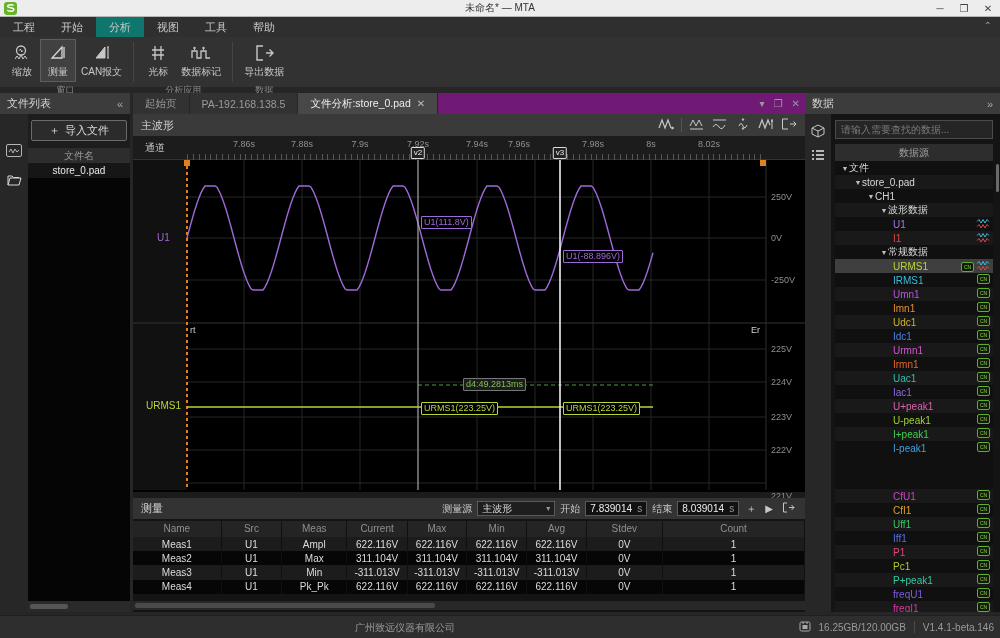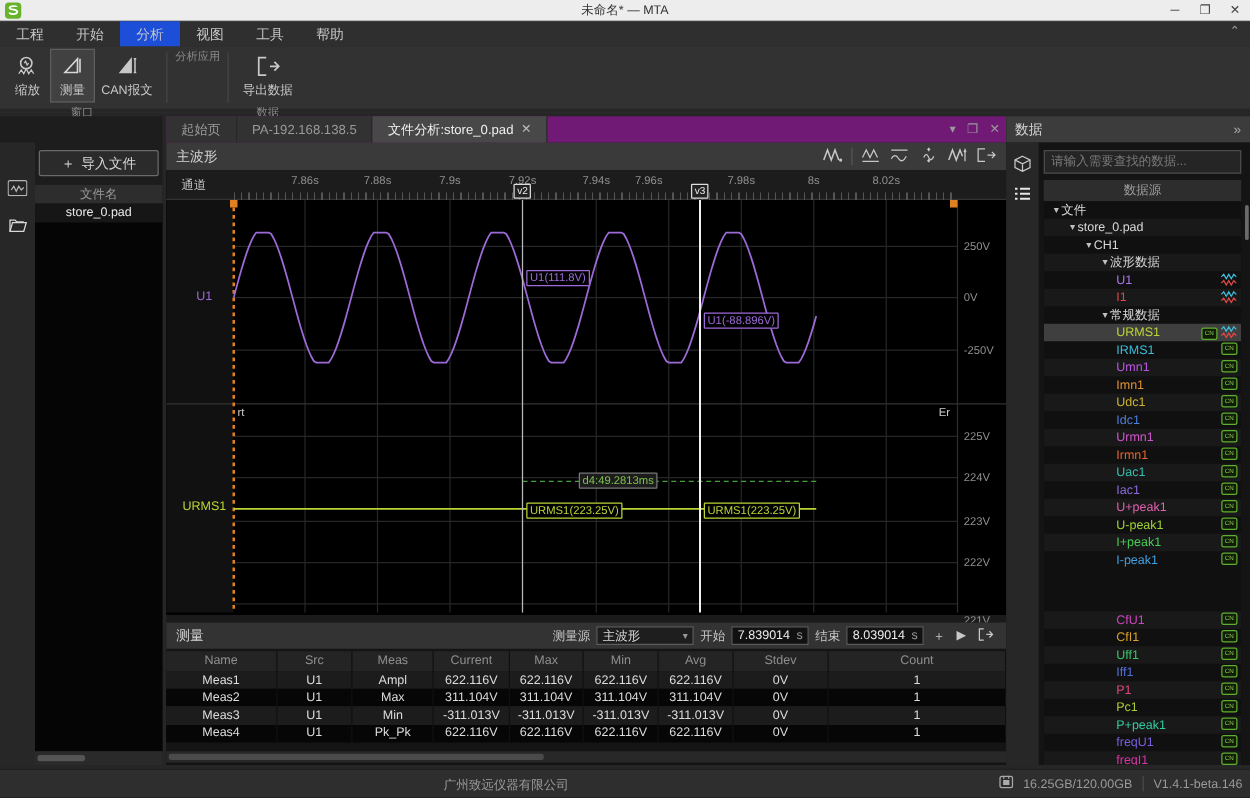--- a/index.html
+++ b/index.html
@@ -8,21 +8,21 @@
 
 #titlebar{position:absolute;left:0;top:0;width:1000px;height:17px;background:#ededed;border-bottom:1px solid #b5b5b5;display:flex;align-items:center}
 #logo{width:13px;height:13px;margin-left:4px;border-radius:3px;background:#67b42c;position:relative;flex:none}
 #logo svg{position:absolute;left:1px;top:1px}
 #win-title{position:absolute;left:0;right:0;text-align:center;font-size:10px;color:#333}
 .winbtns{margin-left:auto;display:flex;align-items:center;height:100%}
 .winbtn{width:24px;height:100%;display:flex;align-items:center;justify-content:center;font-size:10px;color:#444;cursor:default}
 
 #menubar{position:absolute;left:0;top:17px;width:1000px;height:20px;background:#2f2f2f;display:flex;align-items:center}
 .menu-item{padding:3px 13px;font-size:11px;color:#c8c8c8}
-.menu-item.active{background:#1d4ed8}
+.menu-item.active{background:#0f766e}
 #ribbon-collapse{position:absolute;right:8px;top:20px;color:#9a9a9a;font-size:10px}
 
 #ribbon{position:absolute;left:0;top:37px;width:1000px;height:53px;background:#323232;border-bottom:3px solid #262626;display:flex}
 .rgroup{display:flex;flex-direction:column;position:relative;padding:0 4px}
 .rgroup .btnrow{display:flex;flex:1;align-items:flex-start}
 .rbtn{min-width:36px;padding:3px 4px 2px;display:flex;flex-direction:column;align-items:center;gap:2px;border:1px solid transparent;margin-top:2px}
 .rbtn.active{background:#414141;border-color:#5e5e5e}
 .rbtn .ricon{height:20px;display:flex;align-items:center}
 .rbtn .rlabel{font-size:10px;color:#c8c8c8;white-space:nowrap}
 .rgroup .glabel{text-align:center;font-size:9px;color:#8a8a8a;padding:2px 0 3px}
@@ -161,39 +161,64 @@
               <path d="M15 3 V14 M14 3 H16 M14 14 H16" stroke="#c8c8c8" stroke-width="1.2"></path>
             </svg>
           </span>
           <span class="rlabel">CAN报文</span>
         </div>
       </div>
       <div class="glabel">窗口</div>
     </div>
     <div class="rsep"></div>
     <div class="rgroup">
+      <div class="btnrow">
+        <div class="rbtn">
+          <span class="ricon">
+            <svg width="18" height="18" viewBox="0 0 18 18">
+              <path d="M6 2 V16 M12 2 V16 M3 6 H15 M3 11 H15" stroke="#c8c8c8" stroke-width="1.3" fill="none"></path>
+            </svg>
+          </span>
+          <span class="rlabel">光标</span>
+        </div>
+        <div class="rbtn">
+          <span class="ricon">
+            <svg width="22" height="18" viewBox="0 0 22 18">
+              <path d="M2 14 V7 H7 V14 H11 V7 H16 V14 H20" fill="none" stroke="#c8c8c8" stroke-width="1.3"></path>
+              <circle cx="4.5" cy="4" r="1.2" fill="#c8c8c8"></circle>
+              <circle cx="13.5" cy="4" r="1.2" fill="#c8c8c8"></circle>
+              <path d="M4.5 5 V7 M13.5 5 V7" stroke="#c8c8c8" stroke-dasharray="1 1"></path>
+            </svg>
+          </span>
+          <span class="rlabel">数据标记</span>
+        </div>
+      </div>
       <div class="glabel">分析应用</div>
     </div>
     <div class="rsep"></div>
     <div class="rgroup">
       <div class="btnrow">
         <div class="rbtn">
           <span class="ricon">
             <svg width="20" height="18" viewBox="0 0 20 18">
               <path d="M9 2 H3 V16 H9 M12 9 H19 M15.5 5.5 L19 9 L15.5 12.5" fill="none" stroke="#c8c8c8" stroke-width="1.4"></path>
             </svg>
           </span>
           <span class="rlabel">导出数据</span>
         </div>
       </div>
       <div class="glabel">数据</div>
     </div>
   </div>
 
 <div id="left-panel">
+  <div class="panel-header">
+    <span>文件列表</span>
+    <span class="hbtn">«</span>
+  </div>
   <div id="lp-body">
     <div id="lp-strip">
       <span class="strip-icon">
         <svg width="16" height="13" viewBox="0 0 16 13">
             <rect x="0.5" y="0.5" width="15" height="12" rx="1.5" fill="none" stroke="#b5b5b5"></rect>
             <path d="M3 8 l2 -3 2 4 2 -4 2 3 2 -2" fill="none" stroke="#b5b5b5"></path>
           </svg>
       </span>
       <span class="strip-icon">
         <svg width="16" height="13" viewBox="0 0 16 13">

